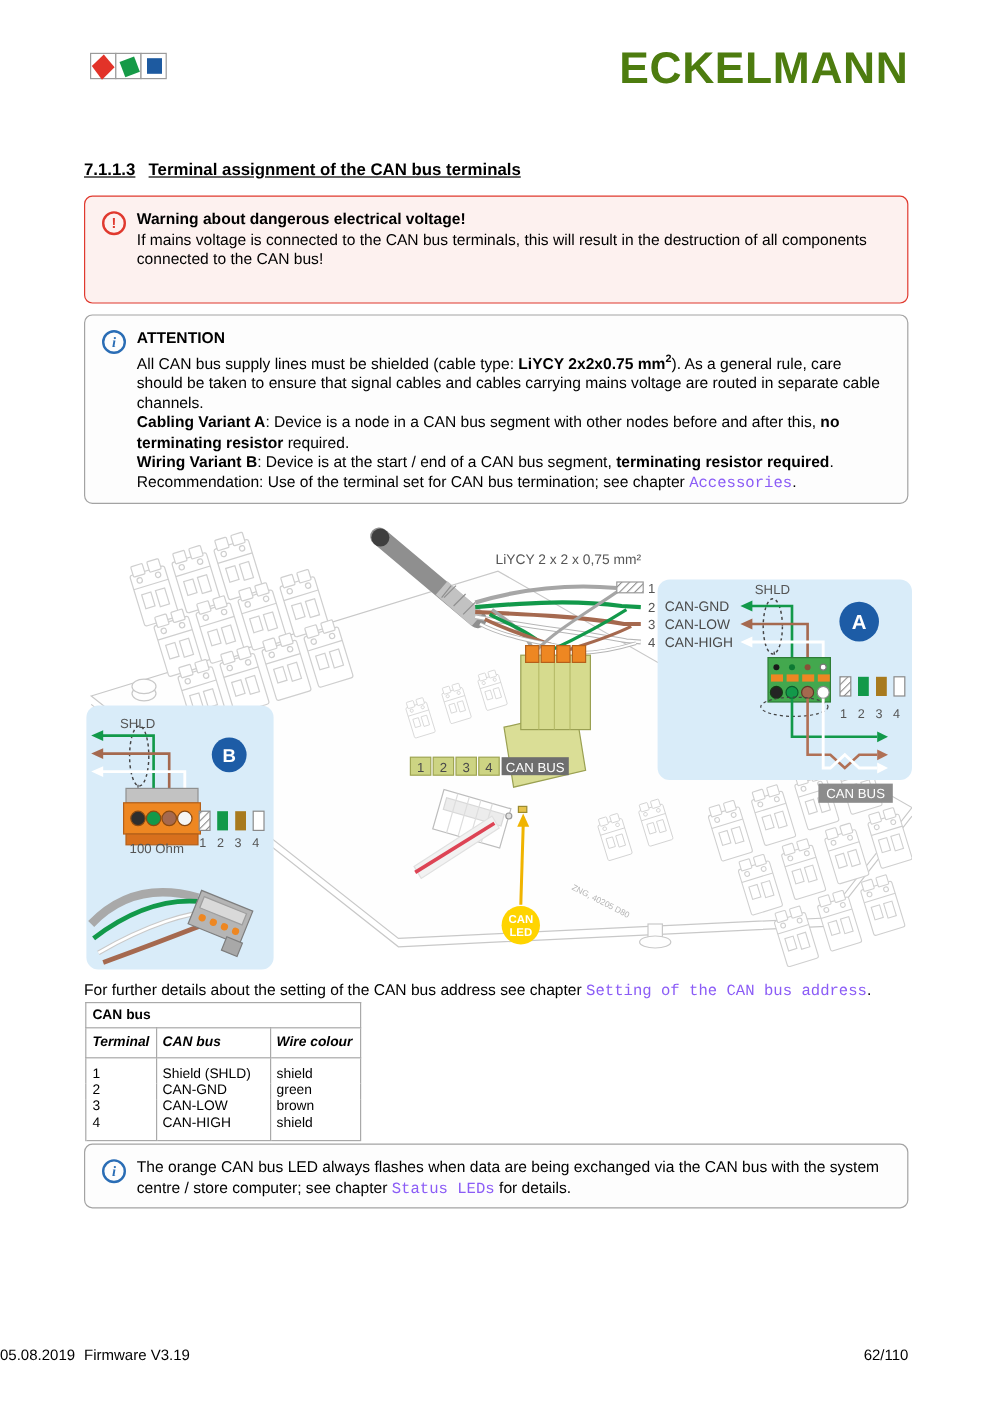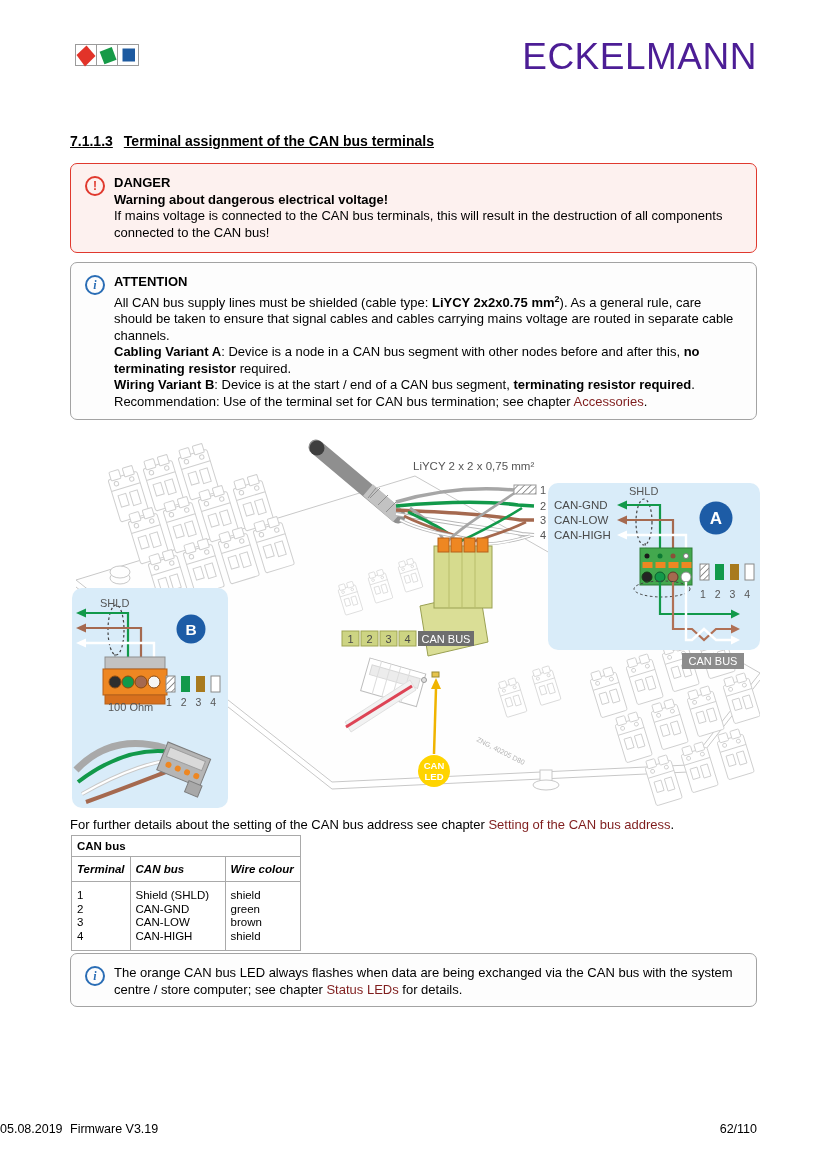--- a/index.html
+++ b/index.html
@@ -1,34 +1,34 @@
 <!DOCTYPE html>
 <html><head>
 <meta charset="utf-8">
 <style>
   html,body{margin:0;padding:0;background:#fff;}
   .page{position:relative;width:827px;height:1169px;background:#fff;overflow:hidden;
         font-family:"Liberation Sans", sans-serif;color:#000;font-size:13px;}
   .logo{position:absolute;left:75px;top:43px;}
-  .brand{position:absolute;right:70px;top:36px;font-size:37px;color:#4c1d95;
-         letter-spacing:0.5px;font-weight:400;}
+  .brand{position:absolute;right:70px;top:36px;font-size:37px;color:#4d7c0f;
+         letter-spacing:0.5px;font-weight:700;}
   .heading{position:absolute;left:70px;top:133px;font-size:14px;font-weight:bold;margin:0;text-decoration:underline;}
   .heading .num{margin-right:11px;}
   .alert{position:absolute;left:70px;width:687px;border-radius:7px;box-sizing:border-box;}
   .alert-icon{position:absolute;left:14px;top:12px;width:16px;height:16px;border-radius:50%;
               text-align:center;font-weight:bold;font-size:12px;line-height:16px;}
   .danger{top:163px;height:90px;border:1.5px solid #e0392e;background:#fdf1ef;}
   .danger .alert-icon{border:2px solid #e0392e;color:#e0392e;}
   .attention{top:262px;height:158px;border:1px solid #a3a3a3;background:#fdfdfd;}
   .note{top:953px;height:54px;border:1px solid #a3a3a3;background:#fdfdfd;}
   .info-icon{border:2px solid #2a6db5;color:#2a6db5;font-family:"Liberation Serif",serif;
              font-style:italic;}
   .alert-content{margin:11px 16px 10px 43px;line-height:16.5px;}
   .b{font-weight:bold;}
-  .link{color:#7f1d1d;cursor:pointer;}
+  .link{color:#8b5cf6;cursor:pointer;font-family:Liberation Mono, monospace;}
   sup{font-size:9px;}
   .diagram{position:absolute;left:70px;top:430px;width:690px;height:385px;}
   .caption{position:absolute;left:70px;top:817px;margin:0;font-size:13px;}
   table.captable{position:absolute;left:71px;top:835px;border-collapse:collapse;
                  font-size:11.5px;background:#fff;border:1px solid #a9a9a9;}
   .captable th,.captable td{border:1px solid #a9a9a9;text-align:left;vertical-align:top;
                             font-weight:normal;padding:3px 5px;}
   .captable th{font-weight:bold;padding:6px 5px;font-style:italic;}
   .captable .title-cell{font-weight:bold;padding:4px 5px;}
   .captable tbody td{border-top:none;border-bottom:none;padding:0 5px;line-height:13.5px;}
@@ -56,21 +56,20 @@
   </svg>
   <div class="brand">ECKELMANN</div>
 
   <h1 class="heading">
     <span class="num">7.1.1.3</span><span>Terminal assignment of the CAN bus terminals</span>
   </h1>
 
   <div class="alert danger">
     <span class="alert-icon">!</span>
     <div class="alert-content">
-      <div class="b">DANGER</div>
       <div class="b">Warning about dangerous electrical voltage!</div>
       <div>If mains voltage is connected to the CAN bus terminals, this will result in the destruction of all components connected to the CAN bus!</div>
     </div>
   </div>
 
   <div class="alert attention">
     <span class="alert-icon info-icon">i</span>
     <div class="alert-content">
       <div class="b">ATTENTION</div>
       <div>

